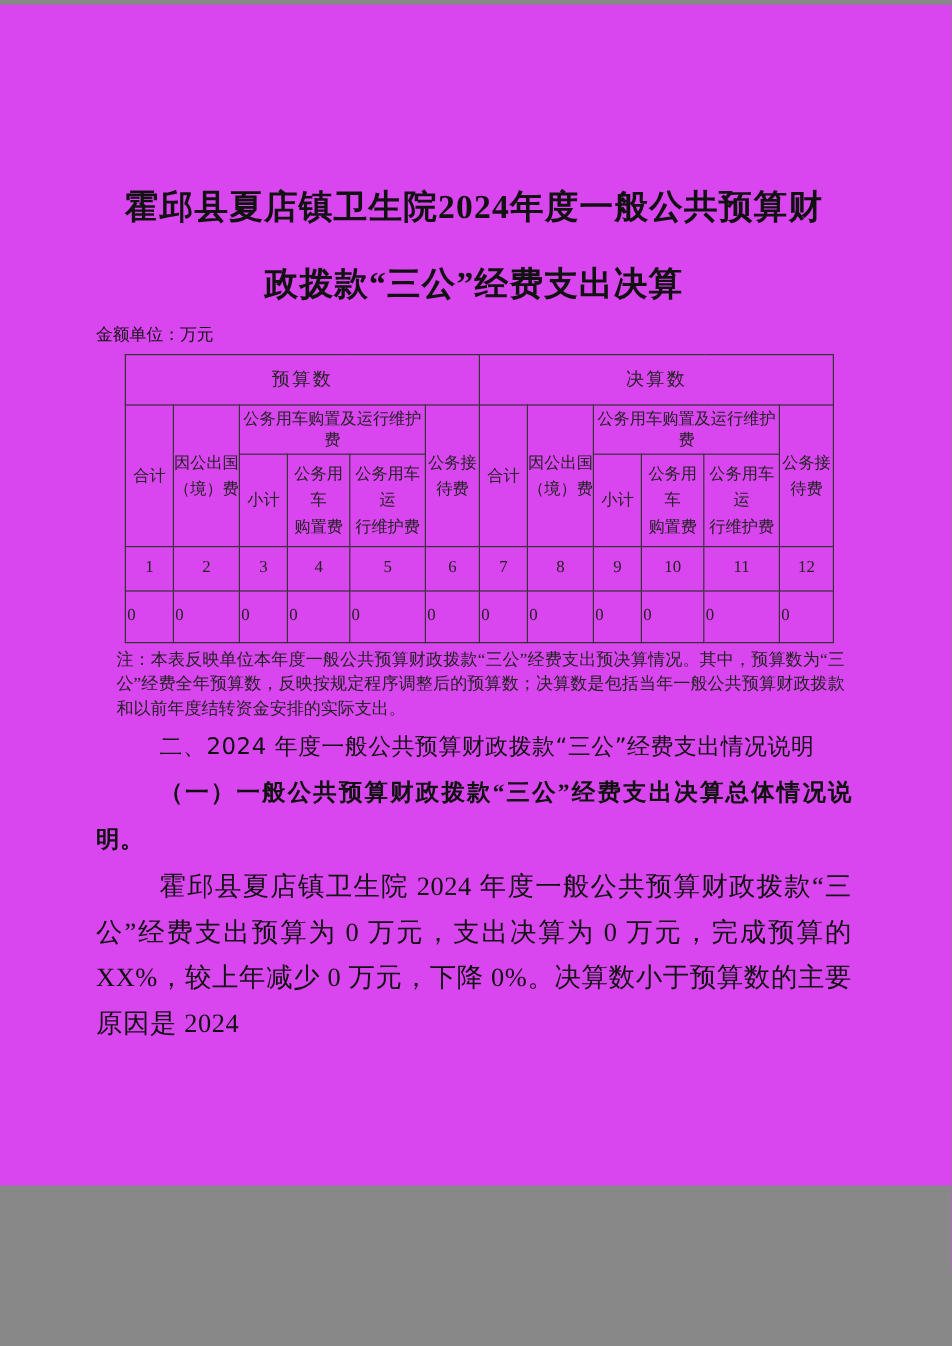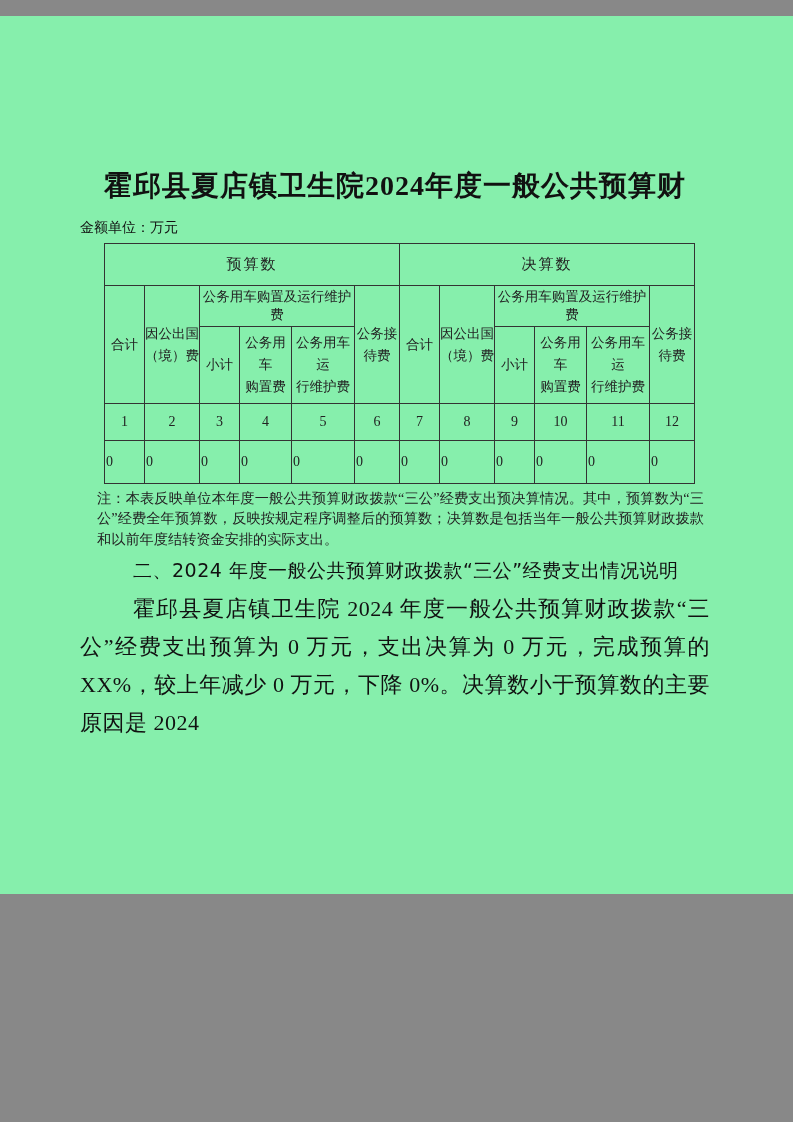--- a/index.html
+++ b/index.html
@@ -1,22 +1,22 @@
 <!DOCTYPE html>
 <html><head>
 <meta charset="utf-8">
 <style>
   * { margin: 0; padding: 0; box-sizing: border-box; }
   html, body { background: #888; }
   .page {
-    width: 793px; height: 878px;
-    background: #86efac;
+    width: 793px; height: 984px;
+    background: #d946ef;
     color: #111;
     position: relative;
-    margin: 16px auto;
+    margin: 4px auto;
     overflow: hidden;
     font-family: "Liberation Serif", "DejaVu Serif", serif;
   }
   .content {
     position: absolute;
     left: 80px; top: 0;
     width: 630px;
   }
   .title {
     padding-top: 138px;
@@ -104,20 +104,21 @@
   }
 </style>
 </head>
 <body>
 
 <div class="page">
   <div class="content">
 
     <h1 class="title">
       <span>霍邱县夏店镇卫生院2024年度一般公共预算财</span>
+      <span>政拨款“三公”经费支出决算</span>
     </h1>
 
 
     <div class="unit-line">金额单位：万元</div>
 
     <table class="sangong">
       <colgroup>
         <col style="width:40px">
           <col style="width:55px">
           <col style="width:40px">
@@ -190,19 +191,20 @@
         <td>0</td>
         <td>0</td>
       </tr>
     </tbody>
       </table>
 
     <div class="note">注：本表反映单位本年度一般公共预算财政拨款“三公”经费支出预决算情况。其中，预算数为“三公”经费全年预算数，反映按规定程序调整后的预算数；决算数是包括当年一般公共预算财政拨款和以前年度结转资金安排的实际支出。</div>
 
     <div class="h-sans h2">二、2024 年度一般公共预算财政拨款“三公”经费支出情况说明</div>
 
+    <div class="h3">（一）一般公共预算财政拨款“三公”经费支出决算总体情况说明。</div>
 
     <div class="body-para">霍邱县夏店镇卫生院 2024 年度一般公共预算财政拨款“三公”经费支出预算为 0 万元，支出决算为 0 万元，完成预算的 XX%，较上年减少 0 万元，下降 0%。决算数小于预算数的主要原因是 2024</div>
 
   </div>
 
   <div class="page-number">–1–</div>
 </div>
 
 </body></html>

